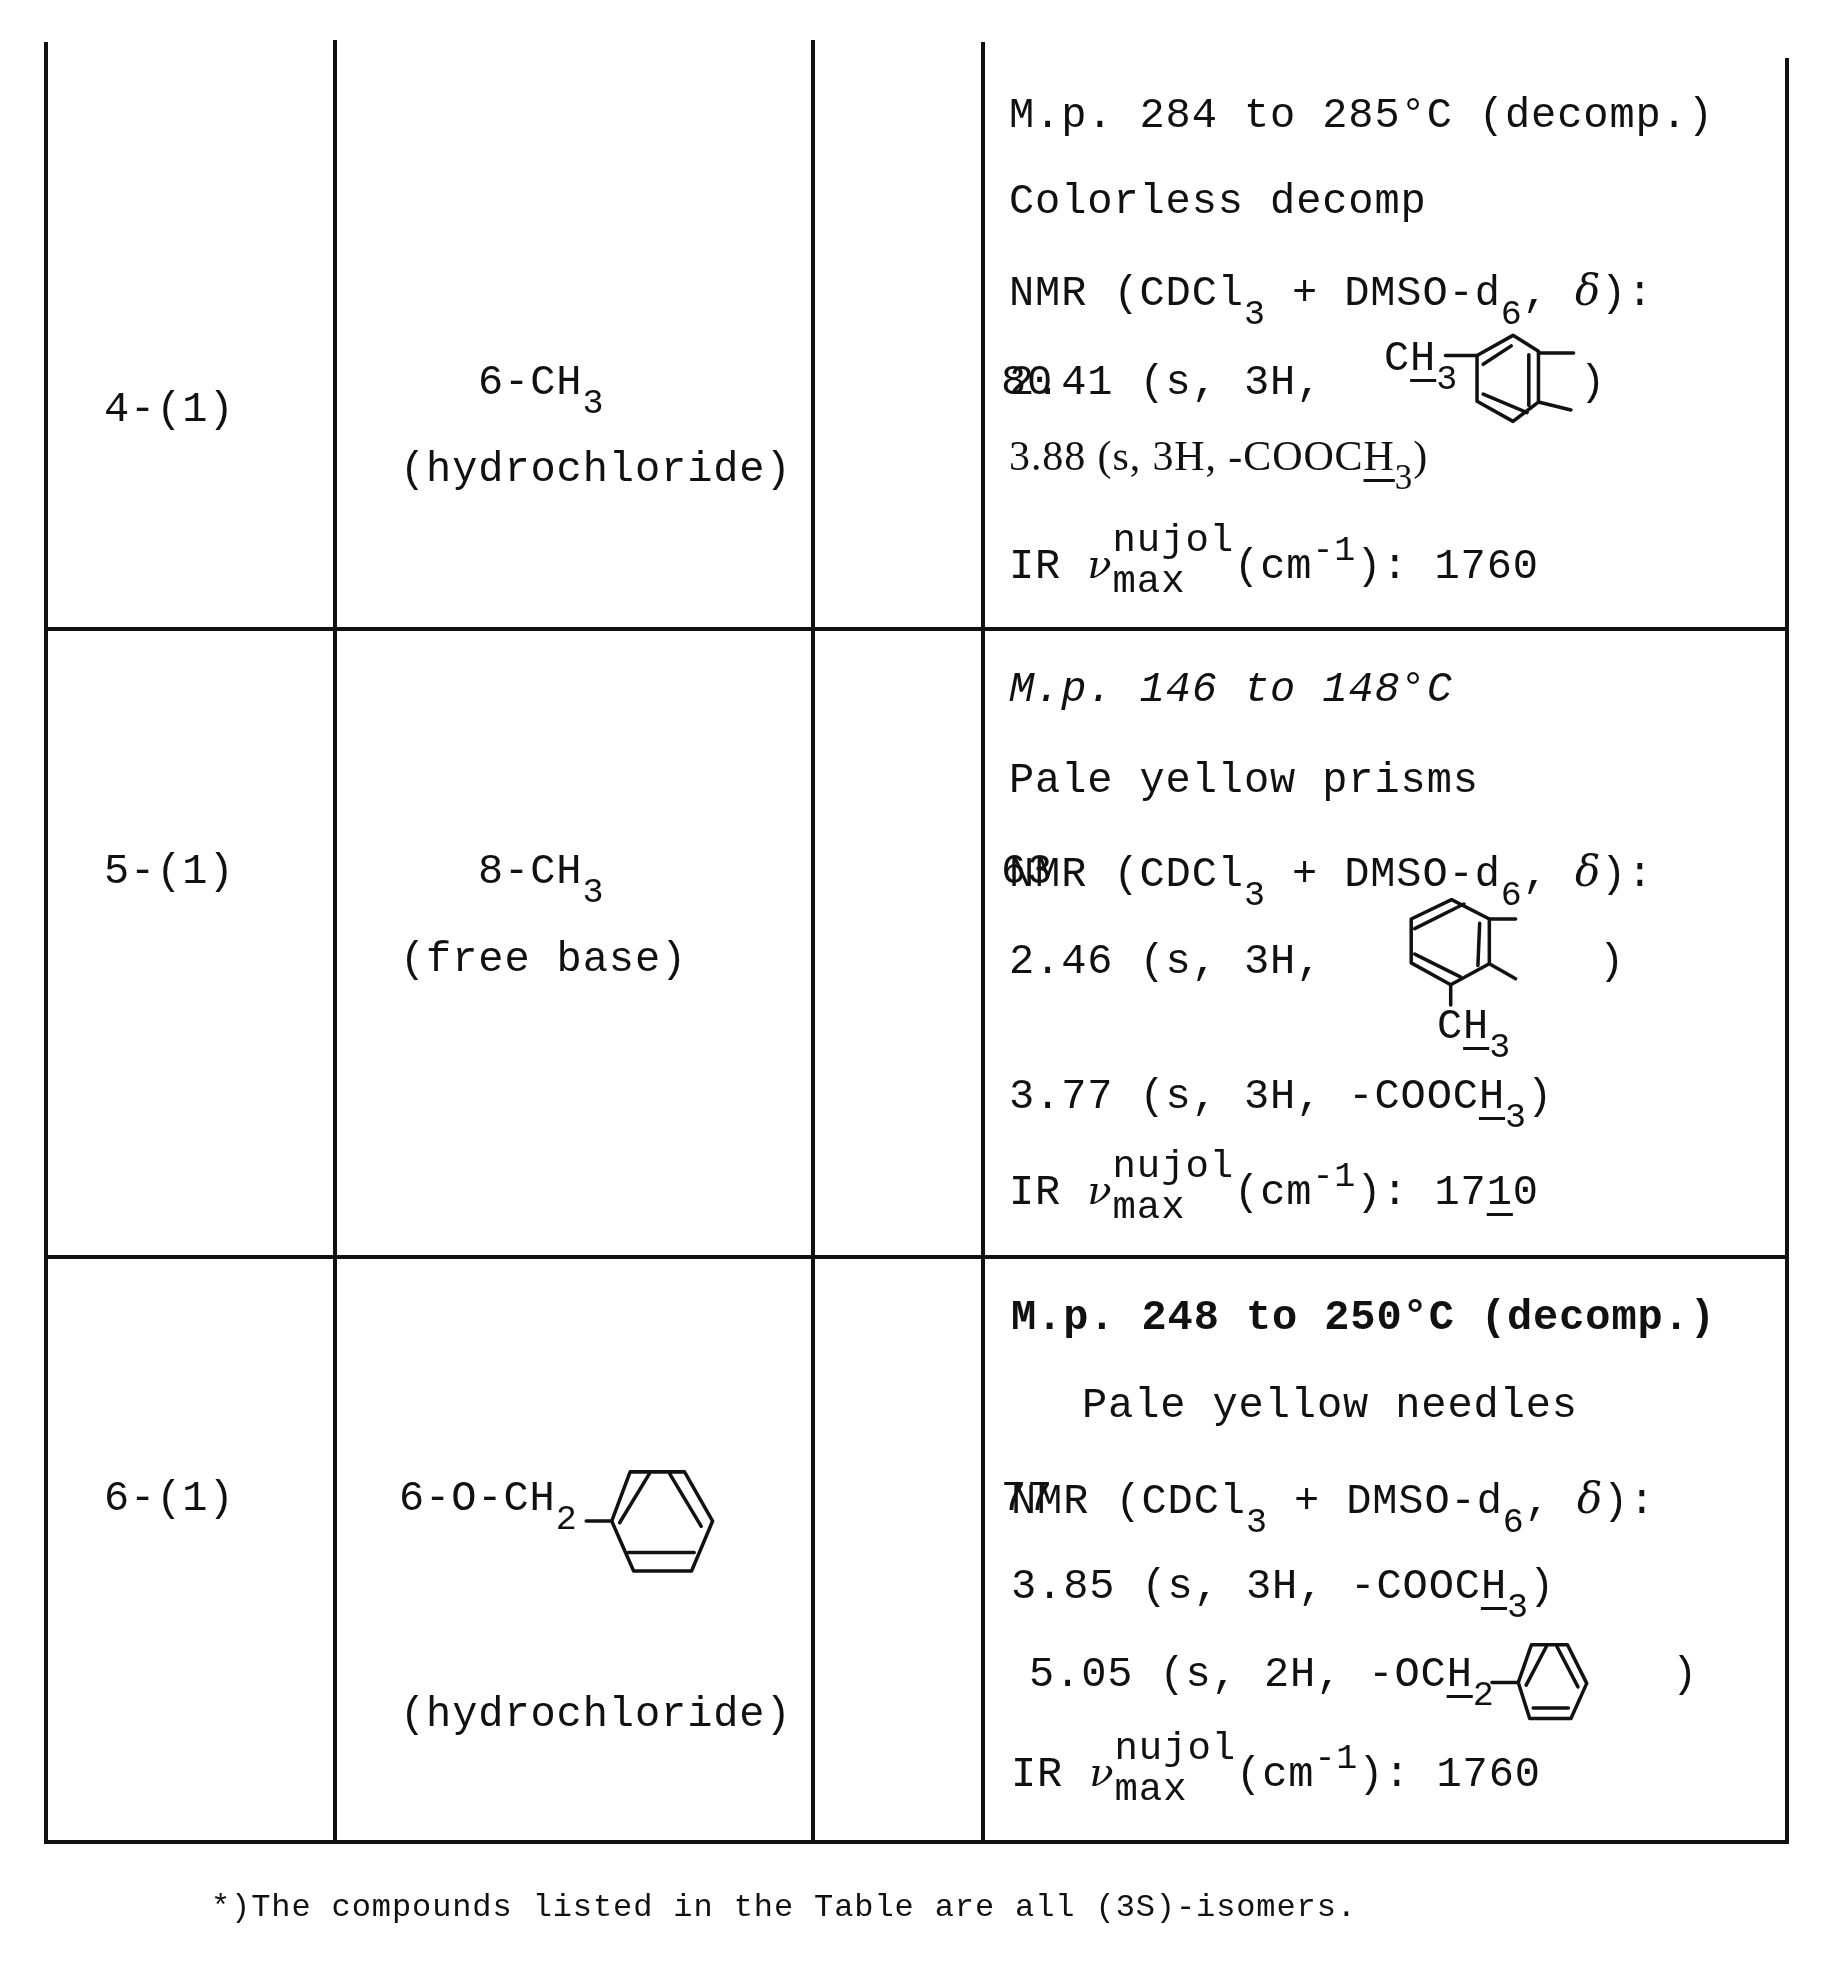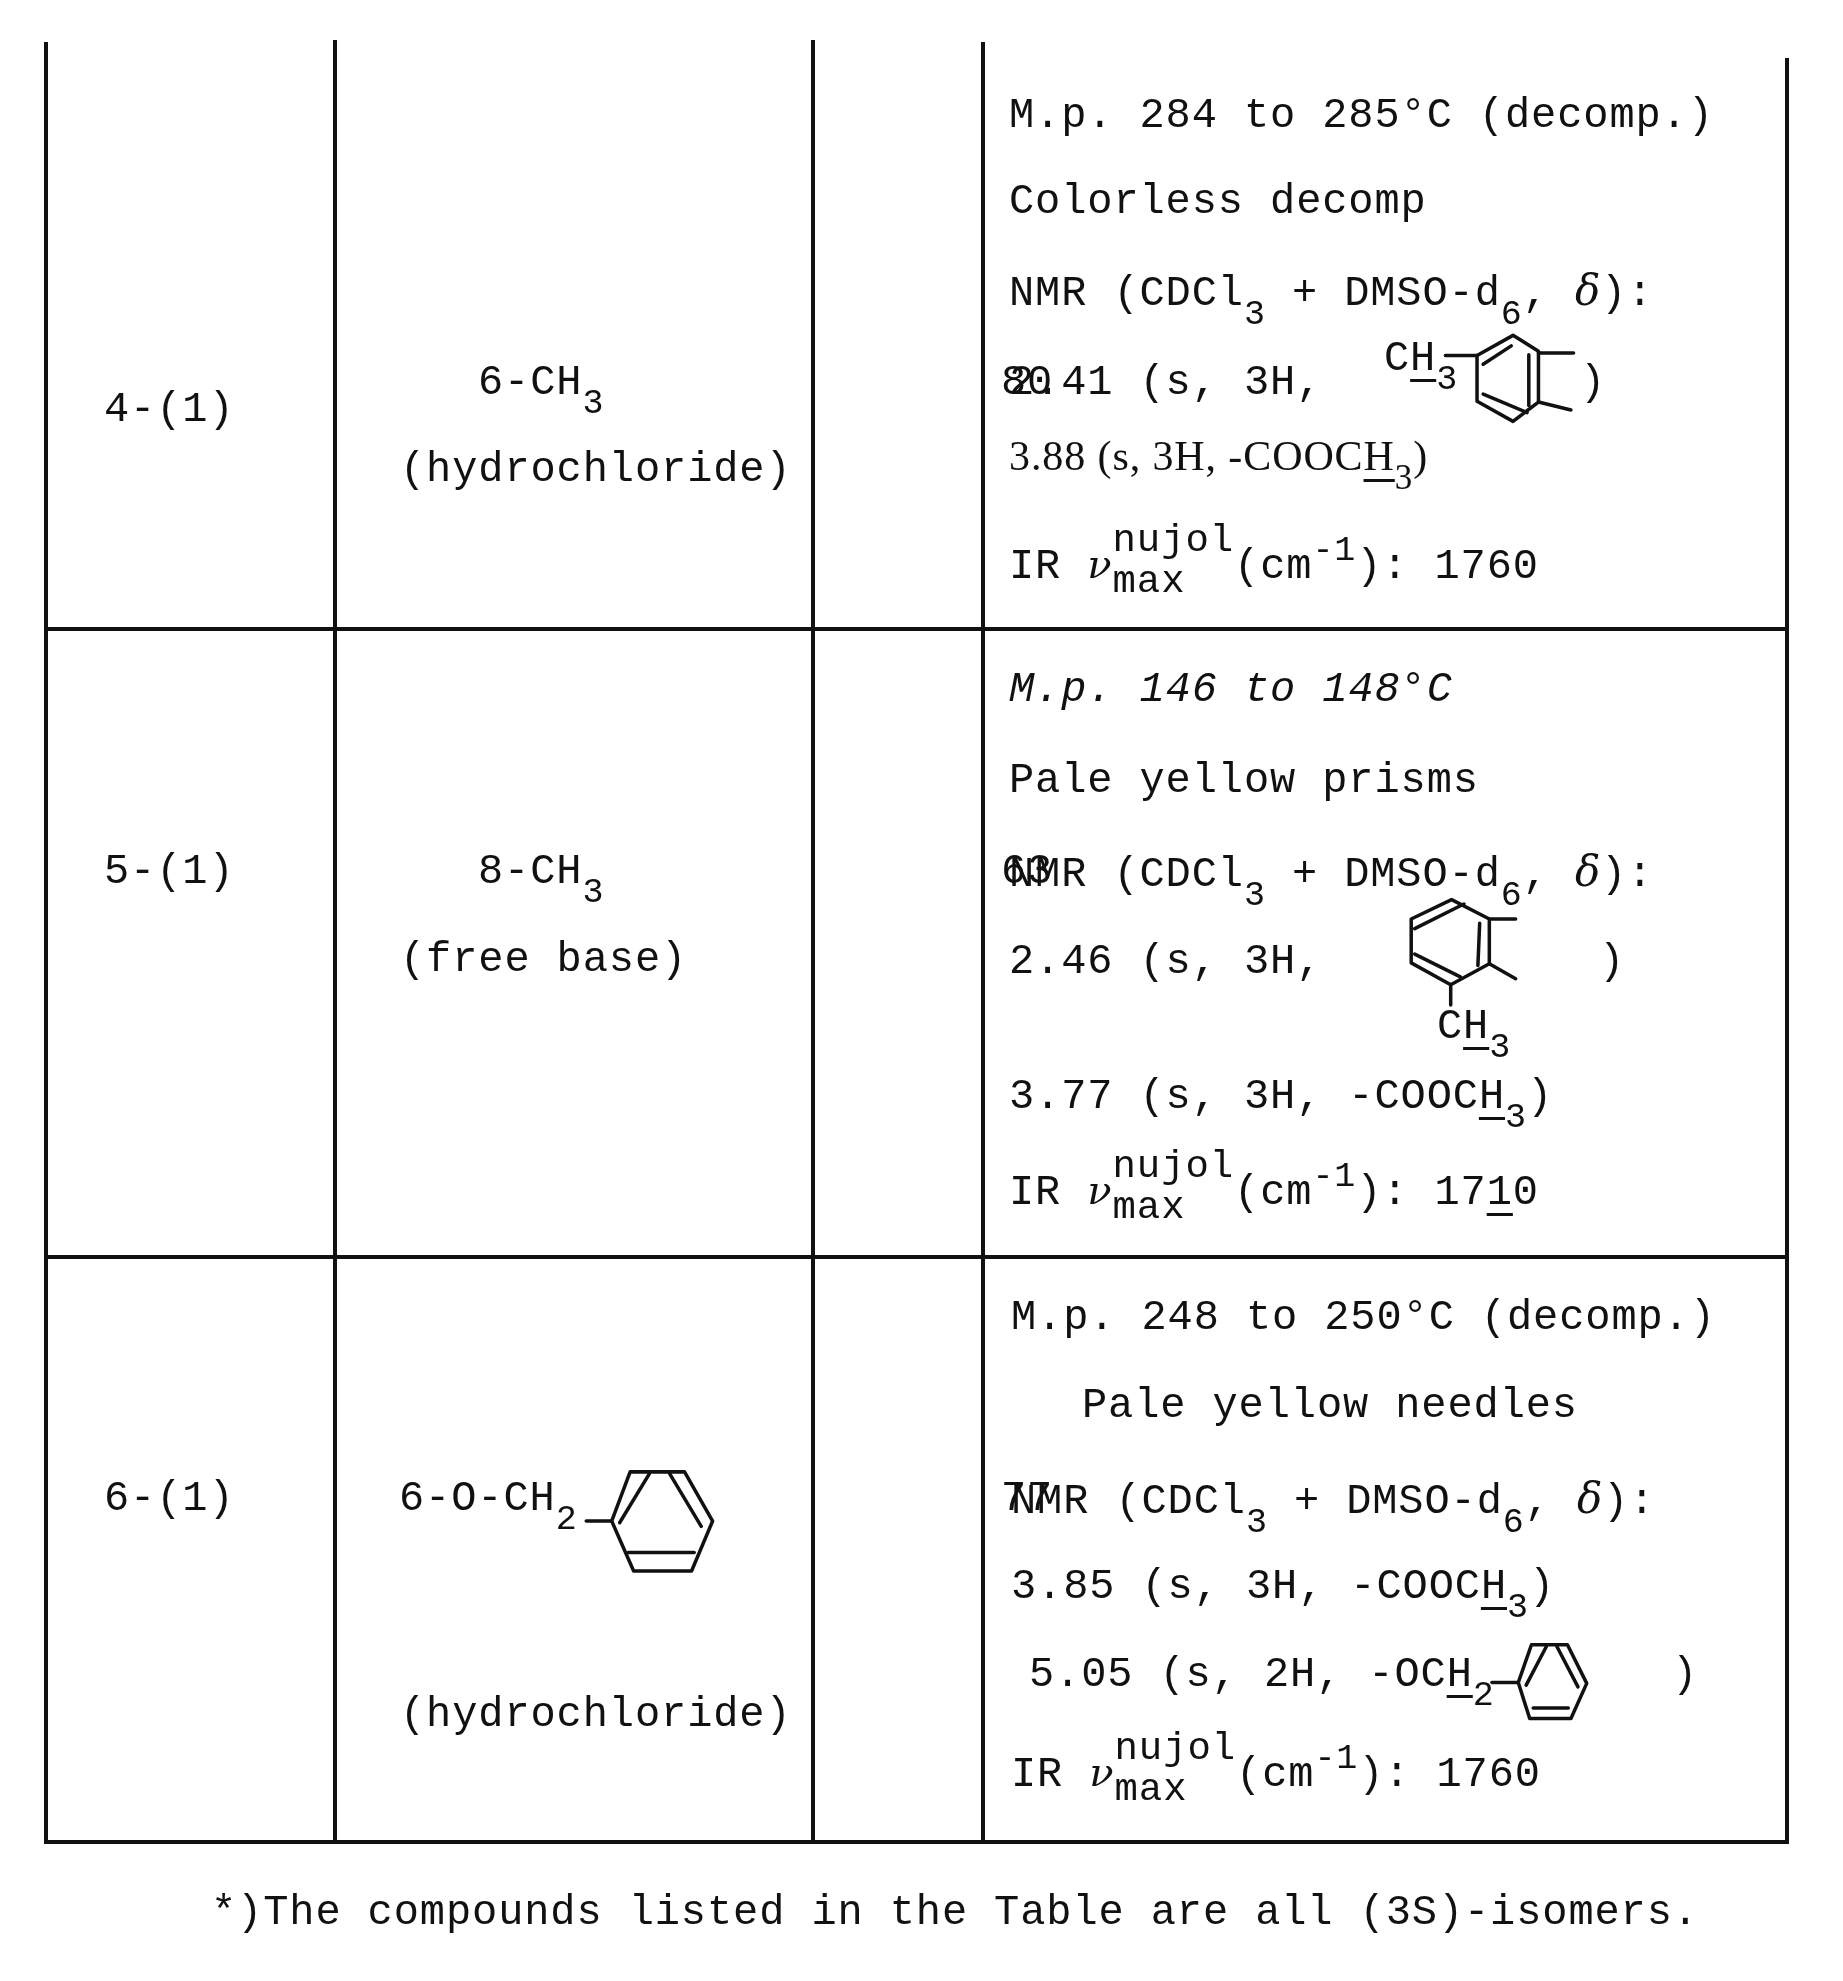--- a/index.html
+++ b/index.html
@@ -11,21 +11,21 @@
   .t sub { font-size: 35px; vertical-align: -19.3px; line-height: 0; }
   .t sup { font-size: 35px; vertical-align: 17.6px; line-height: 0; }
   .u { text-decoration: underline; text-underline-offset: 8.8px; text-decoration-thickness: 2.6px; }
   .stack { display: inline-block; vertical-align: middle; line-height: 1; text-align: left; position: relative; top: -5.3px; }
   .stack span { display: block; font-size: 39px; }
   .stack span + span { margin-top: 1.8px; }
   .nu { font-family: "DejaVu Serif", serif; font-style: italic; font-size: 40px; }
   .delta { font-family: "DejaVu Serif", serif; font-style: italic; }
   svg.ring { position: absolute; overflow: visible; }
   svg.ring line, svg.ring polyline, svg.ring polygon { stroke: #111; stroke-width: 4; fill: none; stroke-linecap: round; stroke-linejoin: round; }
-  .footnote { position: absolute; left: 211px; top: 1889px; font-size: 42px; letter-spacing: 0.9px; white-space: pre; }
+  .footnote { position: absolute; left: 211px; top: 1889px; font-size: 32px; letter-spacing: 0.9px; white-space: pre; }
 </style>
 </head>
 <body>
 
 <div class="vline" style="left:44px; top:42px; height:1801px;"></div>
 <div class="vline" style="left:333px; top:40px; height:1803px;"></div>
 <div class="vline" style="left:811px; top:40px; height:1803px;"></div>
 <div class="vline" style="left:981px; top:42px; height:1801px;"></div>
 <div class="vline" style="left:1785px; top:58px; height:1785px;"></div>
 <div class="hline" style="left:44px; top:627px; width:1745px;"></div>
@@ -88,21 +88,21 @@
   <svg class="ring" style="left:0; top:0;" width="1843" height="1981" viewBox="0 0 2100 2257">
     <line x1="668" y1="1733" x2="697" y2="1733"></line>
     <polygon points="718,1677 780,1677 812,1733 788,1790 722,1790 697,1733"></polygon>
     <line x1="740" y1="1679" x2="706" y2="1735"></line>
     <line x1="763" y1="1679" x2="799" y2="1739"></line>
     <line x1="716" y1="1769" x2="791" y2="1769"></line>
   </svg>
   <div class="t" style="left:400px; top:1694px;">(hydrochloride)</div>
   <div class="t" style="left:1001px; top:1478px;">77</div>
 
-  <div class="t" style="left:1011px; top:1297px;">M.p. 248 to 250°C (decomp.)</div>
+  <div class="t" style="left:1011px; top:1297px;font-weight:bold;">M.p. 248 to 250°C (decomp.)</div>
   <div class="t" style="left:1042px; top:1385px;margin-left:40px;">Pale yellow needles</div>
   <div class="t" style="left:1011px; top:1478px;"><span>NMR (CDCl</span><sub>3</sub><span> + DMSO-d</span><sub>6</sub><span>,</span> <span class="delta">δ</span><span>):</span></div>
   <div class="t" style="left:1011px; top:1566px;"><span>3.85 (s, 3H, -COOC</span><span class="u">H</span><sub>3</sub><span>)</span></div>
   <div class="t" style="left:1029px; top:1654px;"><span>5.05 (s, 2H, -OC</span><span class="u">H</span><sub>2</sub></div>
   <svg class="ring" style="left:0; top:0;" width="1843" height="1981" viewBox="0 0 2100 2257">
     <line x1="1700" y1="1917" x2="1730" y2="1917"></line>
     <polygon points="1745,1874 1786,1874 1808,1918 1790,1958 1743,1958 1730,1917"></polygon>
     <line x1="1762" y1="1876" x2="1739" y2="1920"></line>
     <line x1="1774" y1="1876" x2="1798" y2="1922"></line>
     <line x1="1747" y1="1946" x2="1787" y2="1946"></line>

